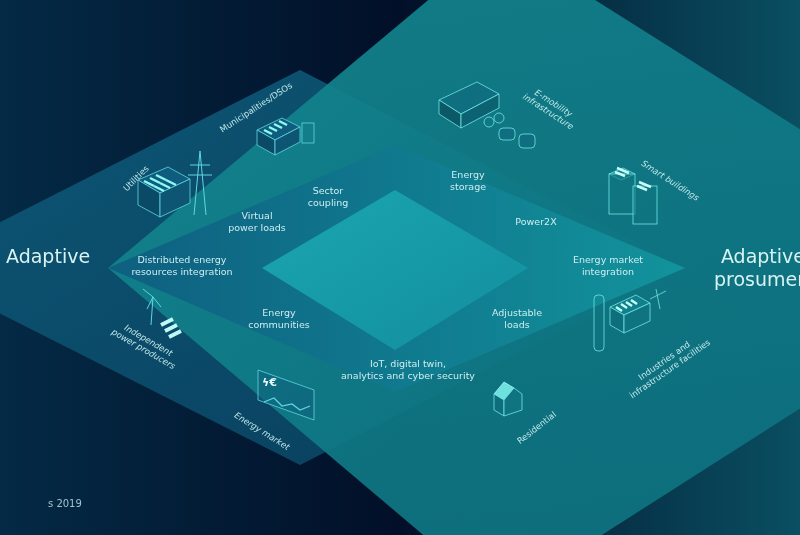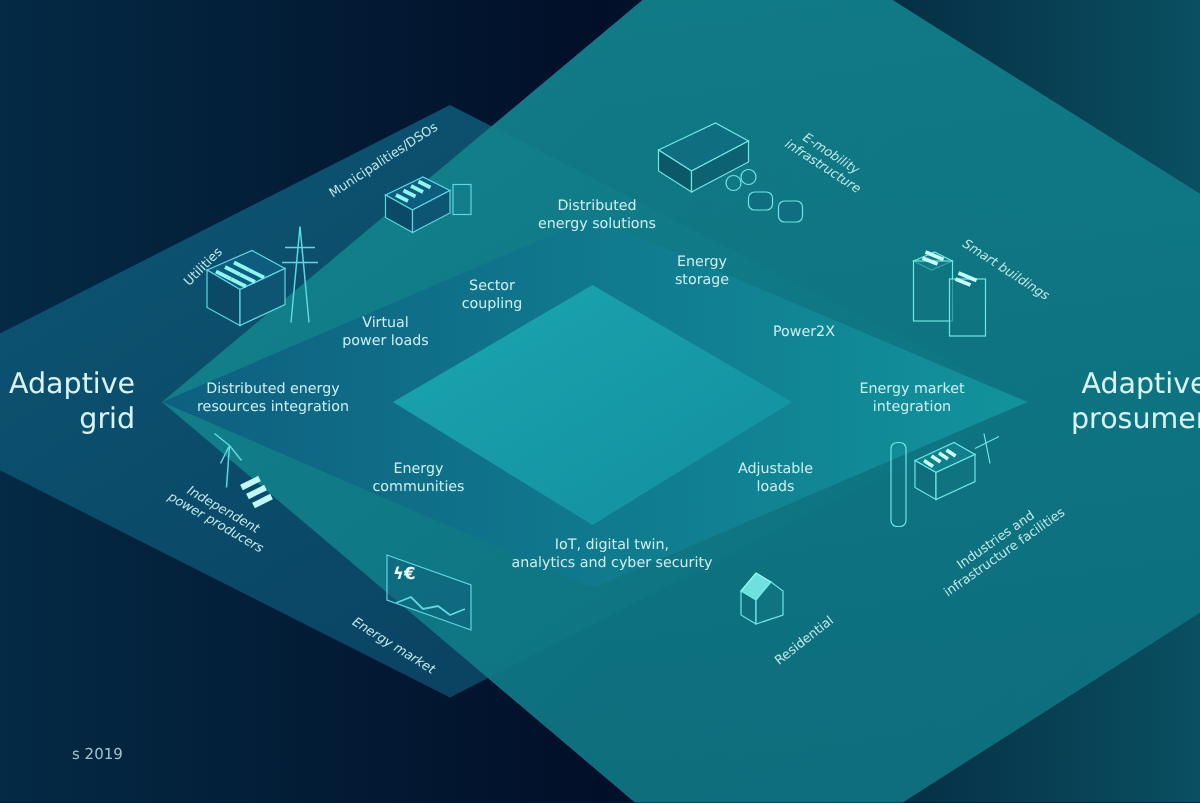--- a/index.html
+++ b/index.html
@@ -48,32 +48,27 @@
 
     <polygon points="500,-60 1020,268 500,600 108,268" fill="url(#rightG)" opacity="0.92"></polygon>
 
     <polygon points="395,145 685,268 395,392 108,268" fill="url(#ovG)"></polygon>
 
     <polygon points="395,190 528,268 395,350 262,268" fill="url(#cenG)"></polygon>
   </svg>
 
   <div class="big" style="left:6px;top:245px;">
     <div>Adaptive</div>
-    <div>grid</div>
   </div>
   <div class="big" style="left:714px;top:245px;">
     <div>Adaptive</div>
     <div>prosumer</div>
   </div>
 
 
-  <div class="lbl" style="left:398px;top:132px;">
-    <div>Distributed</div>
-      <div>energy solutions</div>
-  </div>
   <div class="lbl" style="left:328px;top:169px;margin-top:16px;">
     <div>Sector</div>
       <div>coupling</div>
   </div>
   <div class="lbl" style="left:468px;top:169px;">
     <div>Energy</div>
       <div>storage</div>
   </div>
   <div class="lbl" style="left:257px;top:210px;">
     <div>Virtual</div>

